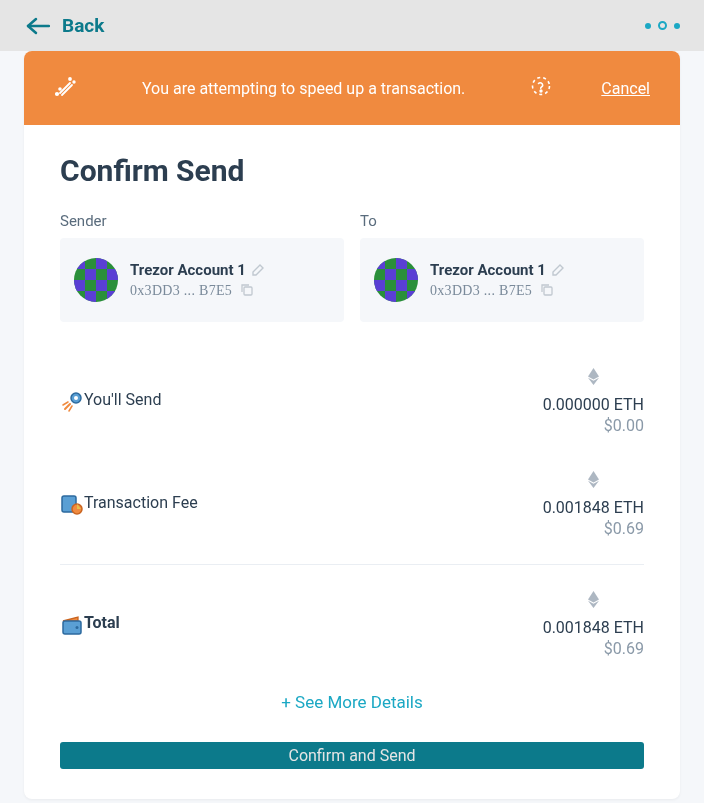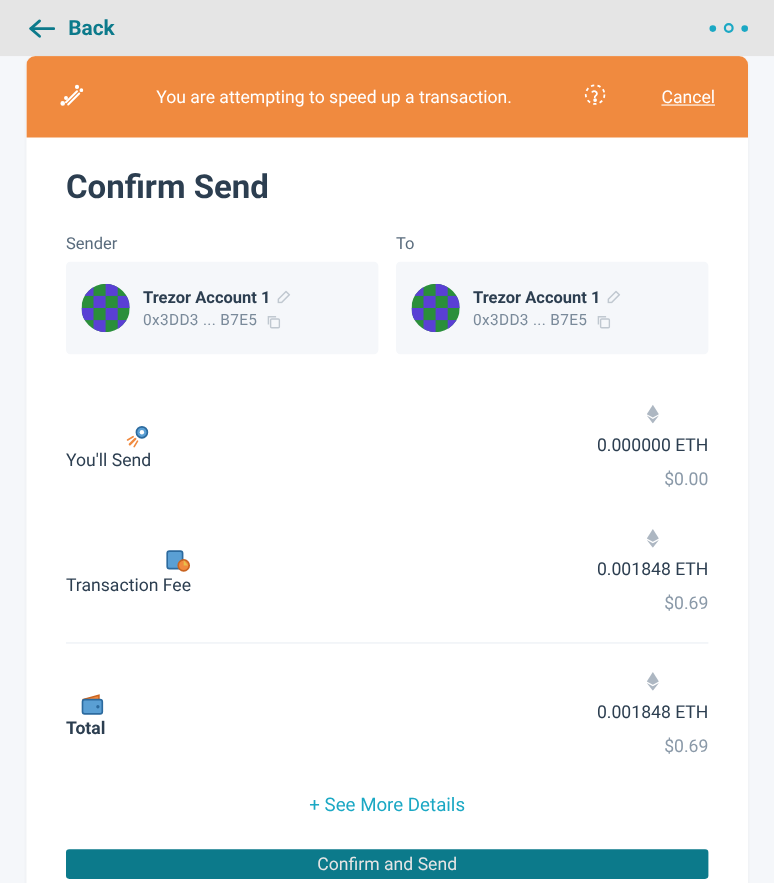--- a/index.html
+++ b/index.html
@@ -122,39 +122,39 @@
       align-items: center;
       gap: 6px;
     }
     .party-name {
       font-weight: 700;
       font-size: 15px;
       color: #2c3e50;
     }
     .party-addr-row {
       display: flex;
-      align-items: flex-end;
+      align-items: flex-start;
       gap: 8px;
       margin-top: 4px;
+      font-family: Liberation Serif, serif;
     }
     .party-addr {
       color: #7a8a9a;
       font-size: 14px;
       letter-spacing: 0.3px;
     }
     .line-item {
       display: flex;
       align-items: center;
       justify-content: space-between;
       padding: 18px 0;
     }
     .line-left {
       display: flex;
-      align-items: flex-end;
-      flex-direction: column;
+      align-items: flex-start;
     }
     .line-label {
       font-size: 16px;
       color: #2c3e50;
     }
     .line-label.bold {
       font-weight: 700;
     }
     .line-right {
       text-align: right;
@@ -166,21 +166,21 @@
       gap: 10px;
       flex-direction: column;
     }
     .amount-eth {
       color: #2c3e50;
       font-size: 16px;
     }
     .amount-usd {
       color: #8a99a8;
       font-size: 16px;
-      margin-top: 12px;
+      margin-top: 2px;
     }
     .divider {
       border-top: 1px solid #eaeef3;
       margin: 8px 0;
     }
     .see-more {
       text-align: center;
       color: #1ba8c4;
       font-size: 17px;
       padding: 16px 0 30px;

